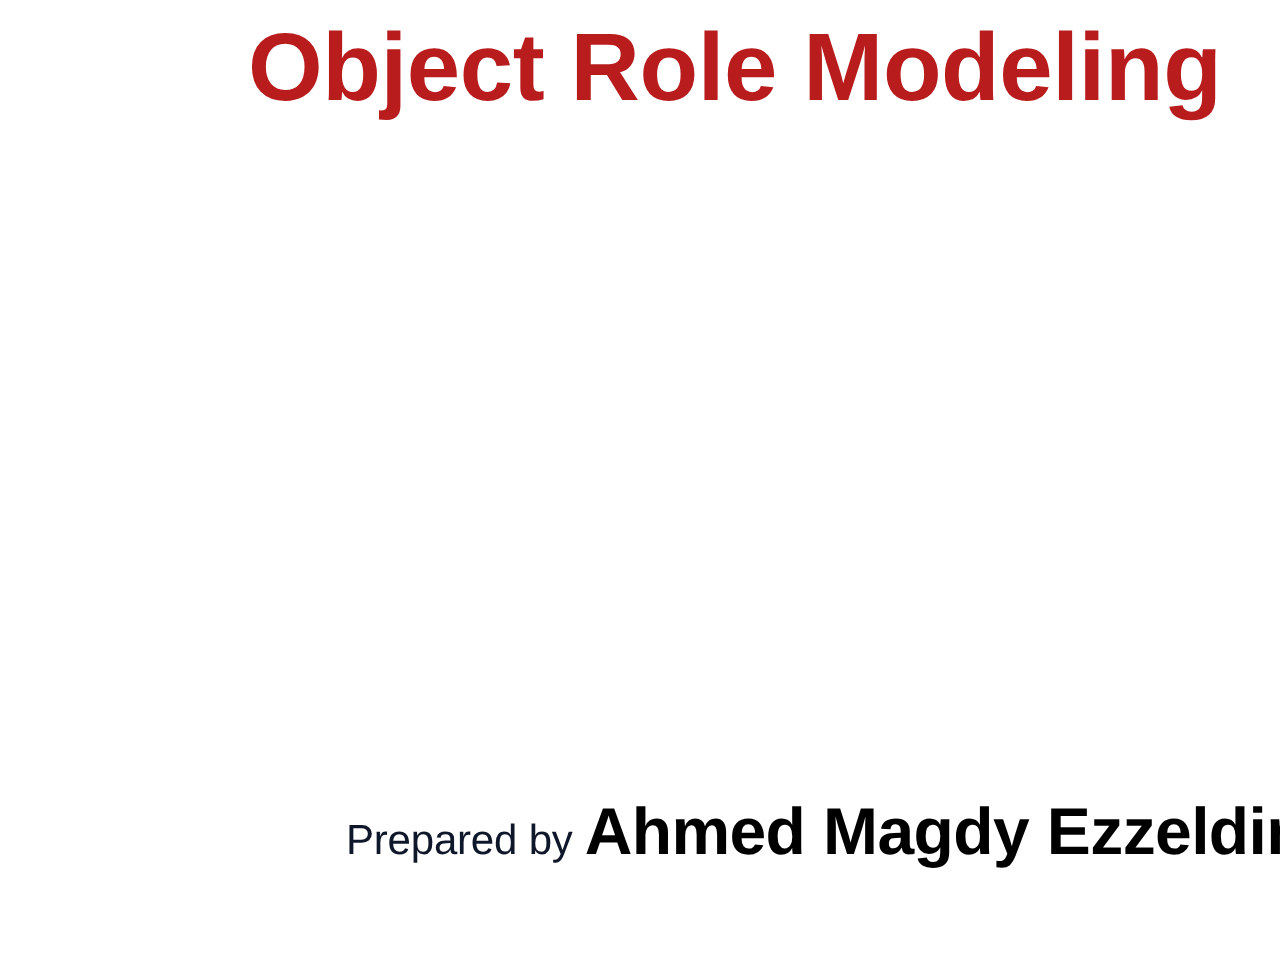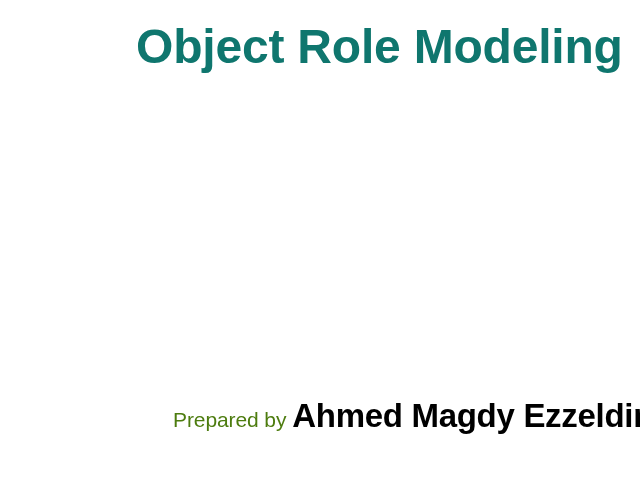--- a/index.html
+++ b/index.html
@@ -30,28 +30,28 @@
     left: 0;
     top: 0;
     width: 640px;
     height: 80px;
   }
 
   .slide-title {
     position: absolute;
     left: 124px;
     top: 11px;
-    margin: 12px;
+    margin: 0;
     padding: 0;
     font-family: "Liberation Sans", sans-serif;
     font-size: 48px;
     font-weight: 700;
     line-height: 1;
     letter-spacing: -0.2px;
-    color: #0f766e;
+    color: #b91c1c;
     white-space: nowrap;
   }
 
   
   .byline-block {
     position: absolute;
     left: 0;
     top: 386px;
     width: 640px;
     height: 46px;
@@ -66,21 +66,21 @@
     color: #000000;
     white-space: nowrap;
     line-height: 1;
   }
 
   .byline-prefix {
     font-family: "Liberation Sans", sans-serif;
     font-size: 21px;
     font-weight: 400;
     letter-spacing: -0.1px;
-    color: #4d7c0f;
+    color: #0f172a;
     vertical-align: baseline;
   }
 
   .byline-author {
     font-family: "Liberation Sans", sans-serif;
     font-size: 33px;
     font-weight: 700;
     letter-spacing: -0.3px;
     color: #000000;
     vertical-align: baseline;

